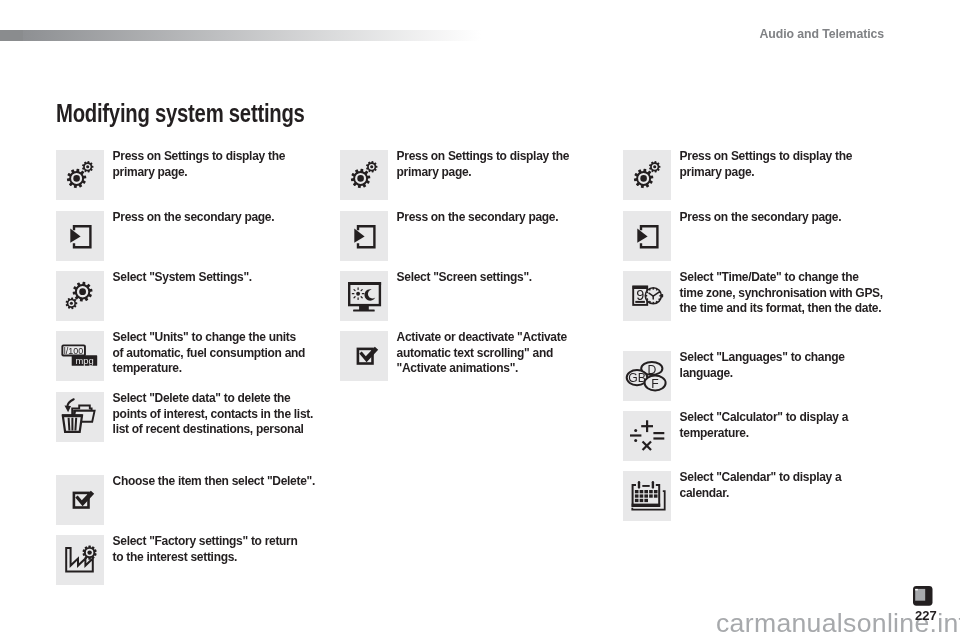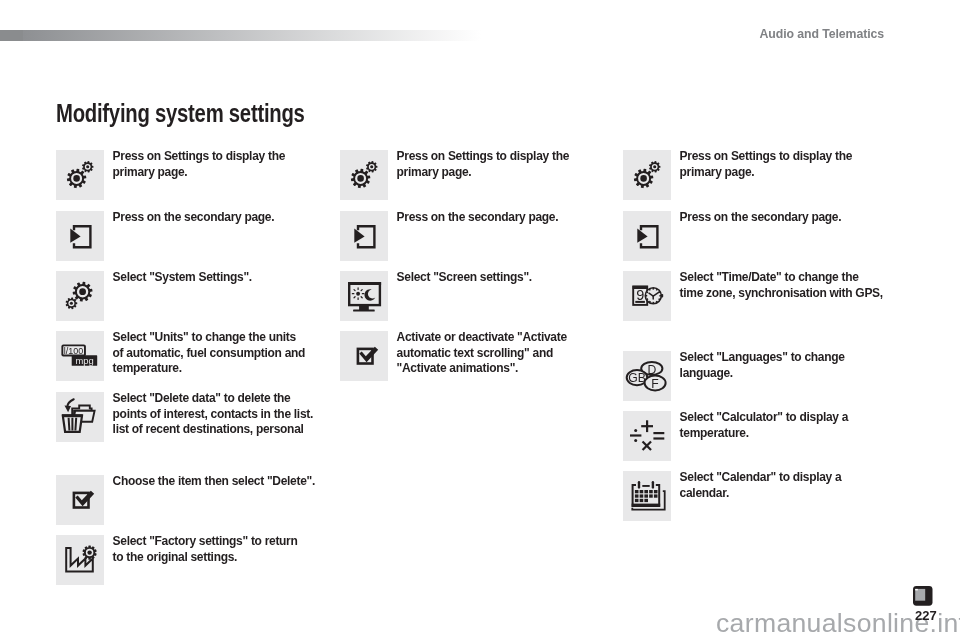--- a/index.html
+++ b/index.html
@@ -167,21 +167,21 @@
             <rect x="-1.15" y="-1.25" width="2.30" height="2.50" rx="0.50" transform="translate(30.07 22.45) rotate(126.0)"></rect>
             <rect x="-1.15" y="-1.25" width="2.30" height="2.50" rx="0.50" transform="translate(27.89 19.45) rotate(162.0)"></rect>
             <rect x="-1.15" y="-1.25" width="2.30" height="2.50" rx="0.50" transform="translate(27.89 15.75) rotate(198.0)"></rect>
             <rect x="-1.15" y="-1.25" width="2.30" height="2.50" rx="0.50" transform="translate(30.07 12.75) rotate(234.0)"></rect>
             <circle cx="33.60" cy="17.60" r="4.70" fill="none" stroke="#231f20" stroke-width="1.90"></circle>
             <circle cx="33.60" cy="17.60" r="2.20"></circle>
           </svg>
         </div>
       <div class="txt">
         <div>Select "Factory settings" to return</div>
-        <div>to the original settings.</div>
+        <div>to the interest settings.</div>
       </div>
     </div>
   </div>
   <div class="col" style="left:340px">
     <div class="item" style="top:0px">
       <div class="ibox">
           <svg viewBox="0 0 48 50" width="48" height="50" fill="#231f20">
             <rect x="-1.80" y="-1.40" width="3.60" height="2.80" rx="0.50" transform="translate(21.78 20.59) rotate(-81.4)"></rect>
             <rect x="-1.80" y="-1.40" width="3.60" height="2.80" rx="0.50" transform="translate(26.15 22.77) rotate(-45.4)"></rect>
             <rect x="-1.80" y="-1.40" width="3.60" height="2.80" rx="0.50" transform="translate(28.39 27.11) rotate(-9.4)"></rect>
@@ -329,20 +329,21 @@
             <rect x="-0.90" y="-0.75" width="1.80" height="1.50" rx="0.20" transform="translate(24.32 21.25) rotate(210.0)"></rect>
             <rect x="-0.90" y="-0.75" width="1.80" height="1.50" rx="0.20" transform="translate(26.85 18.72) rotate(240.0)"></rect>
             <circle cx="30.3" cy="24.7" r="5.9" fill="#e8e8e9"></circle>
             <path d="M26.0 22.2 L30.2 25.1 L36.0 21.1" fill="none" stroke="#231f20" stroke-width="1.5" stroke-linecap="round" stroke-linejoin="round"></path>
             <path d="M30.2 25.1 L30.2 27.9" fill="none" stroke="#231f20" stroke-width="1.5" stroke-linecap="round"></path>
           </svg>
         </div>
       <div class="txt">
         <div>Select "Time/Date" to change the</div>
         <div>time zone, synchronisation with GPS,</div>
+        <div>the time and its format, then the date.</div>
       </div>
     </div>
     <div class="item" style="top:201px">
       <div class="ibox">
           <svg viewBox="0 0 48 50" width="48" height="50" fill="#231f20">
             <ellipse cx="28.8" cy="17.4" rx="10.6" ry="6.5" fill="#e8e8e9" stroke="#231f20" stroke-width="2.0"></ellipse>
             <text x="28.8" y="22.6" font-family="Liberation Sans,sans-serif" font-size="12.2" text-anchor="middle" fill="#231f20">D</text>
             <ellipse cx="14.0" cy="26.6" rx="10.3" ry="7.6" fill="#e8e8e9" stroke="#231f20" stroke-width="2.0"></ellipse>
             <text x="14.0" y="31.4" font-family="Liberation Sans,sans-serif" font-size="12.2" text-anchor="middle" fill="#231f20">GB</text>
             <ellipse cx="32.1" cy="32.0" rx="10.5" ry="7.4" fill="#e8e8e9" stroke="#231f20" stroke-width="2.0"></ellipse>

